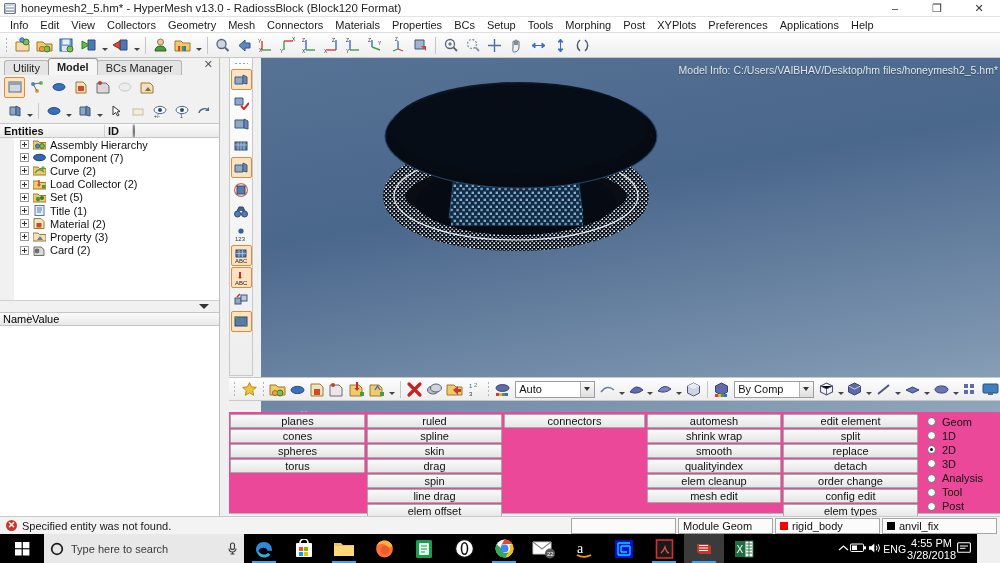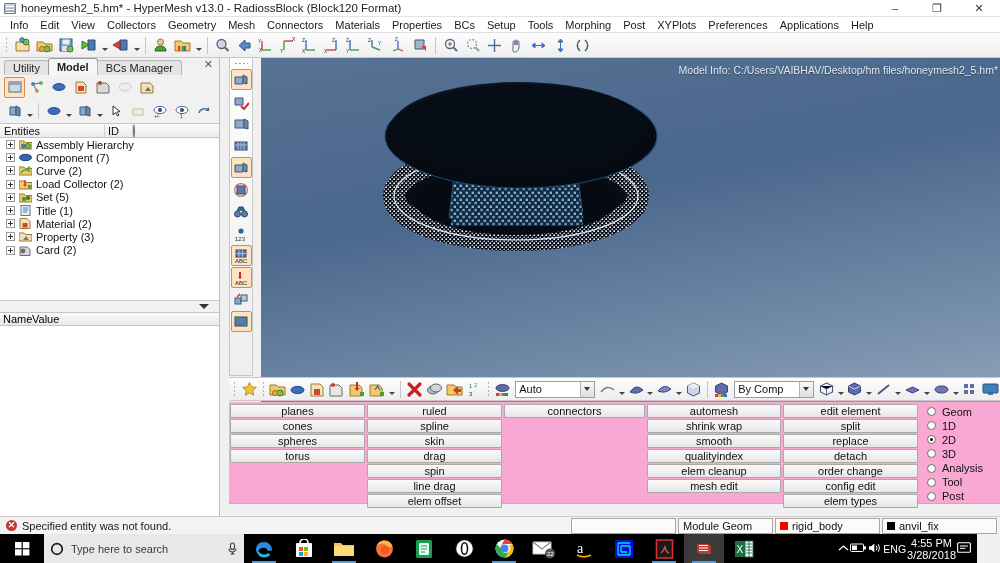--- a/index.html
+++ b/index.html
@@ -107,32 +107,32 @@
          border: 1px solid transparent; border-radius: 2px; }
   .pti.sel { border-color: #e08a3c; background: #fde3c2; }
   .pt-arrow { width: 8px; height: 21px; display: flex; align-items: flex-end; justify-content: center; padding-bottom: 5px; }
   .pt-arrow::after { content:""; border-left:3px solid transparent; border-right:3px solid transparent; border-top:3px solid #444; }
   .pt-sep { width: 1px; height: 16px; background: #c9c9c9; margin: 0 3px; }
 
   .tree-head {
     display: flex; align-items: center; height: 15px;
     background: linear-gradient(#fbfbfb,#eaeaea);
     border-top: 1px solid #c5c5c5; border-bottom: 1px solid #c5c5c5;
-    font-size: 11px; color: #111;
+    font-size: 11px; color: #111; font-weight: bold;
   }
   .tree-head .c1 { width: 105px; padding-left: 4px; border-right: 1px solid #d2d2d2; }
   .tree-head .c2 { width: 28px; padding-left: 3px; border-right: 1px solid #d2d2d2; display: flex; align-items: center; gap: 2px; }
   .tree-head .c3 { flex: 1; }
   .colorwheel {
     width: 10px; height: 10px; border-radius: 50%;
     background: conic-gradient(#e33,#fd0,#3c3,#0cc,#33e,#c3c,#e33);
     border: 1px solid #777;
   }
   .tree {
-    background: #ffffff; height: 162px; overflow: hidden; position: relative;
+    background: #ffffff; height: 162px; overflow: hidden; position: relative; margin-left: 14px;
   }
   .tnode {
     height: 13.2px; display: flex; align-items: center; padding-left: 6px;
     font-size: 11px; color: #111; white-space: nowrap;
   }
   .expander {
     width: 9px; height: 9px; border: 1px solid #9a9a9a; background: #fff;
     position: relative; margin-right: 4px; flex: 0 0 auto;
   }
   .expander::before {
@@ -197,22 +197,22 @@
   }
   .combo .lbl { padding-right: 8px; white-space: nowrap; }
   .combo .dd {
     margin-left: auto; width: 14px; height: 15px; background: linear-gradient(#fafafa,#dedede);
     border-left: 1px solid #b2b2b2; display: flex; align-items: center; justify-content: center;
   }
   .combo .dd::after { content:""; border-left:3px solid transparent; border-right:3px solid transparent; border-top:4px solid #333; }
 
   
   .panelgrid {
-    position: absolute; top: 402px; left: 229px; width: 771px; height: 102px;
-    background: #f9a8d4; border-bottom: 1px solid #b5b5b5;
+    position: absolute; top: 412px; left: 229px; width: 771px; height: 102px;
+    background: #ec4899; border-bottom: 1px solid #b5b5b5;
     display: flex; padding: 2px 0 0 0;
   }
   .pcol { display: flex; flex-direction: column; gap: 1px; padding: 0 1px; }
   .pbtn {
     height: 14px; display: flex; align-items: center; justify-content: center;
     font-size: 11px; color: #111;
     background: linear-gradient(#fafafa,#e6e6e6);
     border: 1px solid #a9a9a9; border-radius: 1px;
   }
   .radiocol { display: flex; flex-direction: column; gap: 1px; padding-left: 8px; padding-top: 1px; }

